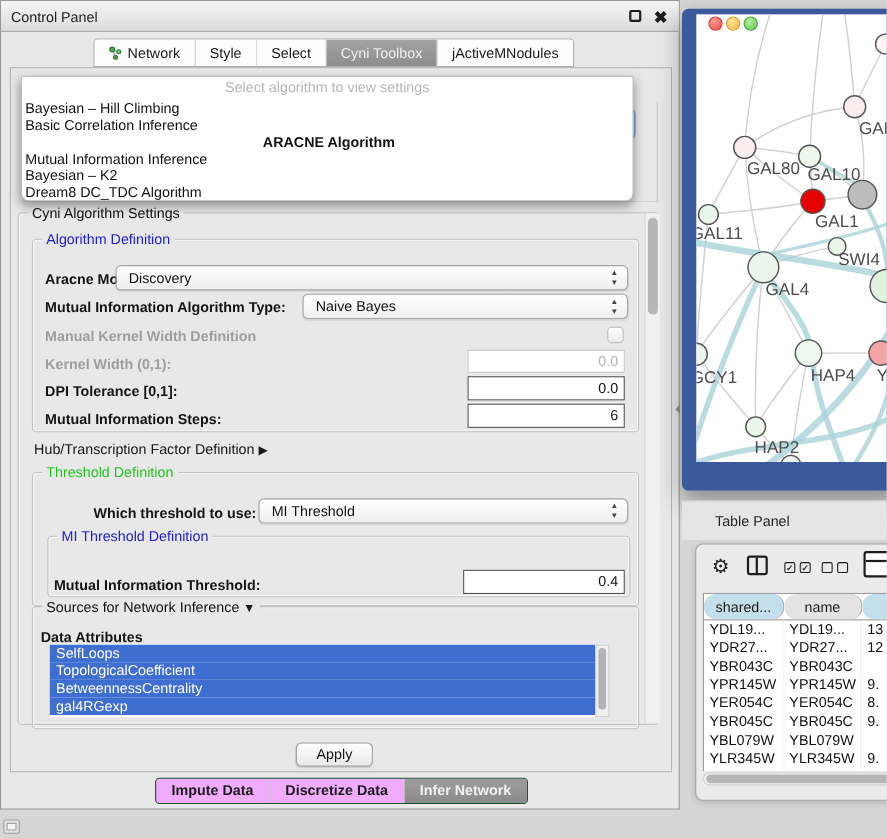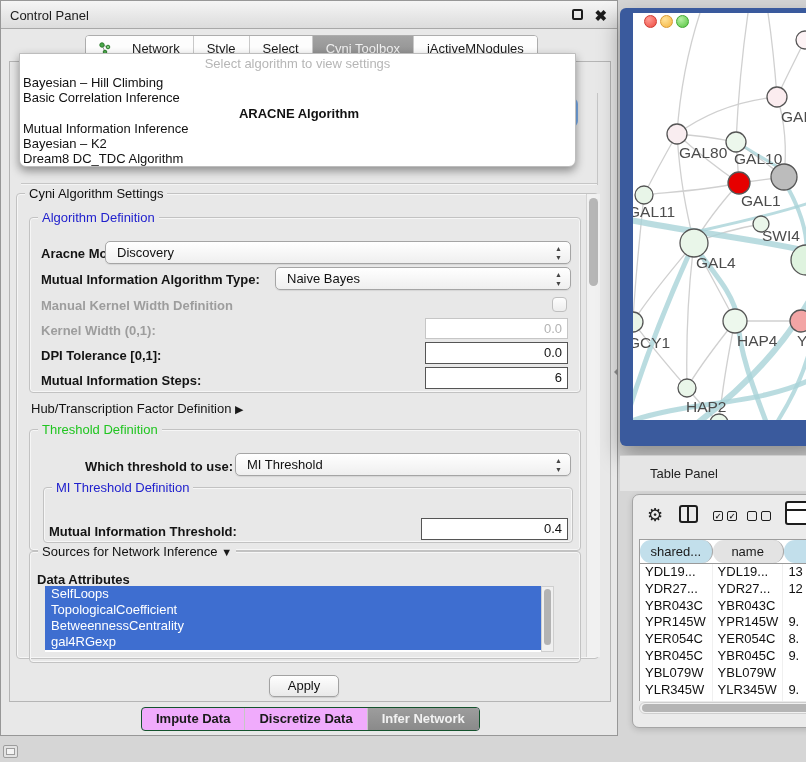--- a/index.html
+++ b/index.html
@@ -12,38 +12,38 @@
          background:#e8e8e8; border:1px solid #979797; }
   .titlebar { position:absolute; left:0; top:0; right:0; height:28px;
               background:linear-gradient(#f5f5f5,#dcdcdc); border-bottom:1px solid #a8a8a8; }
   .titlebar .title { position:absolute; left:9px; top:7px; font-size:13px; color:#1c1c1c; }
   .wc { position:absolute; top:6px; font-size:13px; color:#1c1c1c; cursor:default; }
   .wc.float { right:34px; top:8px; width:11px; height:11px; border:2px solid #1c1c1c; border-radius:2px; }
   .wc.close { right:10px; font-weight:bold; font-size:15px; }
 
   .tabbar { position:absolute; left:84px; top:34px; height:26px; display:flex;
             background:#fff; border:1px solid #adadad; border-radius:4px 4px 0 0; overflow:hidden; }
-  .tab { display:flex; align-items:center; gap:21px; padding:0 13px; font-size:13px; color:#1a1a1a;
+  .tab { display:flex; align-items:center; gap:5px; padding:0 13px; font-size:13px; color:#1a1a1a;
          border-right:1px solid #c9c9c9; background:#fdfdfd; white-space:nowrap; }
   .tab:last-child { border-right:none; }
   .tab.sel { background:linear-gradient(#a3a3a3,#8d8d8d); color:#f1f1f1; }
 
   .panel { position:absolute; left:8px; top:60px; width:602px; height:641px;
            border:1px solid #b5b5b5; background:#e8e8e8; }
 
   
   .ghost-combo { position:absolute; left:551px; top:97px; width:26px; height:29px;
                  border:2px solid #78abe9; border-radius:6px; background:linear-gradient(#fff,#ececec); }
   .ghost-hline { position:absolute; left:20px; top:182px; width:577px; height:2px;
                  border-top:1px solid #c6c6c6; border-bottom:1px solid #f4f4f4; }
   .ghost-vline { position:absolute; left:596px; top:92px; width:2px; height:92px;
                  border-left:1px solid #c6c6c6; }
 
   
-  .popup { position:absolute; left:18px; top:52px; width:557px; height:114px; background:#fff;
+  .popup { position:absolute; left:18px; top:68px; width:557px; height:114px; background:#fff;
            border:1px solid #bdbdbd; border-radius:0 0 7px 7px;
            box-shadow:0 4px 10px rgba(0,0,0,.4); z-index:30; overflow:hidden; }
   .popup .prompt { padding-top:2px; text-align:center; font-size:13px; color:#b6b6b6; height:21px; }
   .popup .item { font-size:13px; line-height:15.3px; color:#111; padding-left:3px; white-space:nowrap; }
   .popup .item.bold { font-weight:bold;text-align:center; }
 
   
   .grp { position:absolute; border:1px solid #c2c2c2; border-radius:4px;
          box-shadow:inset 0 0 0 1px #f6f6f6; }
   .legend { position:absolute; top:-8px; left:8px; background:#e8e8e8; padding:0 4px;

